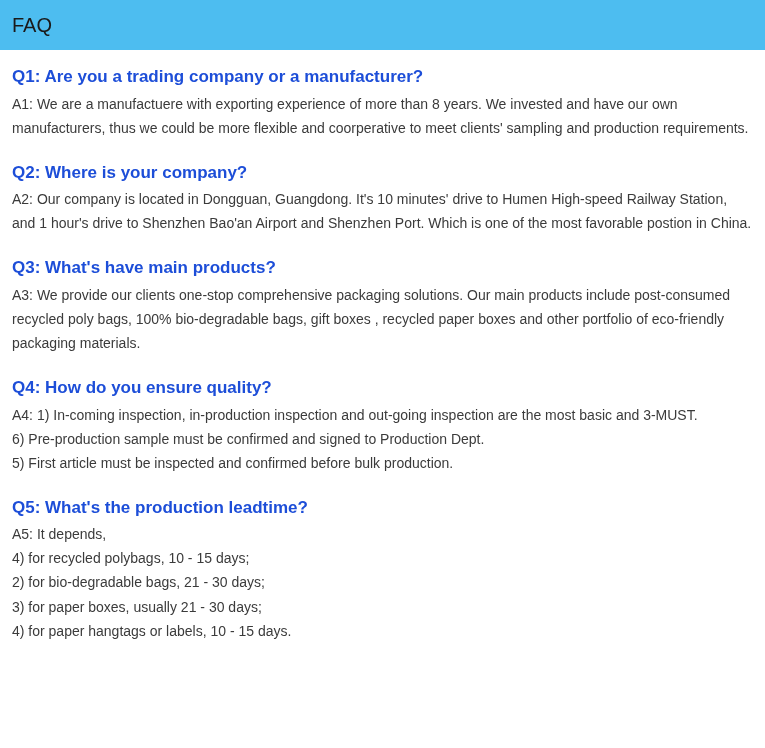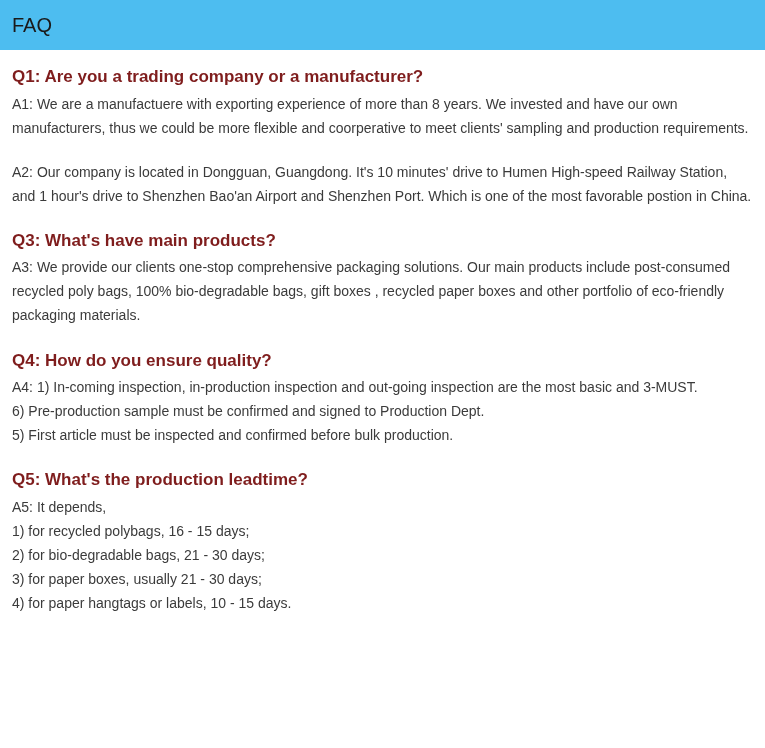--- a/index.html
+++ b/index.html
@@ -39,21 +39,21 @@
     padding: 14px 12px 0 12px;
     box-sizing: border-box;
   }
   .qa-block {
     margin-bottom: 20px;
   }
   .qa-block:last-child {
     margin-bottom: 0;
   }
   .question {
-    color: #7f1d1d;
+    color: #1d4ed8;
     font-size: 17px;
     font-weight: bold;
     line-height: 1.5;
     margin: 0 0 2px 0;
   }
   .answer {
     color: #3b3b3b;
     font-size: 14px;
     line-height: 1.72;
     margin: 0;
@@ -75,20 +75,21 @@
   <div class="faq-body">
 
     <div class="qa-block">
       <p class="question">Q1: Are you a trading company or a manufacturer?</p>
       <p class="answer">
         <span class="answer-line">A1: We are a manufactuere with exporting experience of more than 8 years. We invested and have our own manufacturers, thus we could be more flexible and coorperative to meet clients' sampling and production requirements.</span>
       </p>
     </div>
 
     <div class="qa-block">
+      <p class="question">Q2: Where is your company?</p>
       <p class="answer">
         <span class="answer-line">A2: Our company is located in Dongguan, Guangdong. It's 10 minutes' drive to Humen High-speed Railway Station, and 1 hour's drive to Shenzhen Bao'an Airport and Shenzhen Port. Which is one of the most favorable postion in China.</span>
       </p>
     </div>
 
     <div class="qa-block">
       <p class="question">Q3: What's have main products?</p>
       <p class="answer">
         <span class="answer-line">A3: We provide our clients one-stop comprehensive packaging solutions. Our main products include post-consumed recycled poly bags, 100% bio-degradable bags, gift boxes , recycled paper boxes and other portfolio of eco-friendly packaging materials.</span>
       </p>
@@ -106,21 +107,21 @@
         <span class="answer-line">5) First article must be inspected and confirmed before bulk production.</span>
       </p>
     </div>
 
     <div class="qa-block">
       <p class="question">Q5: What's the production leadtime?</p>
       <p class="answer">
         <span class="answer-line">A5: It depends,</span>
       </p>
       <p class="answer">
-        <span class="answer-line">1) for recycled polybags, 16 - 15 days;</span>
+        <span class="answer-line">4) for recycled polybags, 10 - 15 days;</span>
       </p>
       <p class="answer">
         <span class="answer-line">2) for bio-degradable bags, 21 - 30 days;</span>
       </p>
       <p class="answer">
         <span class="answer-line">3) for paper boxes, usually 21 - 30 days;</span>
       </p>
       <p class="answer">
         <span class="answer-line">4) for paper hangtags or labels, 10 - 15 days.</span>
       </p>

